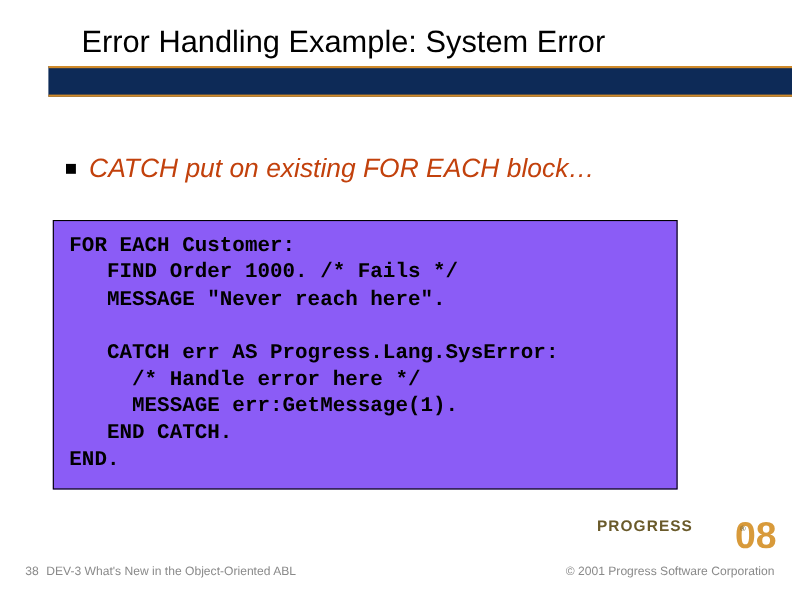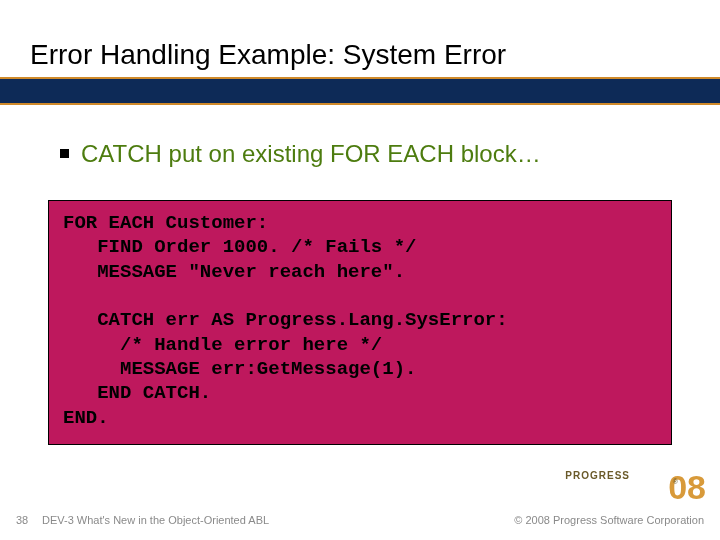--- a/index.html
+++ b/index.html
@@ -6,23 +6,24 @@
   body {
     width: 720px;
     height: 540px;
     background: #ffffff;
     font-family: Arial, Helvetica, sans-serif;
     position: relative;
     overflow: hidden;
   }
   .title-block {
     position: absolute;
-    top: 39px;
+    top: 22px;
     left: 0;
     width: 100%;
+    padding-left: 44px;
   }
   .title-text {
     font-size: 28px;
     color: #000000;
     padding-left: 30px;
     padding-bottom: 6px;
   }
   .title-bar {
     height: 28px;
     background: #0d2a57;
@@ -41,29 +42,30 @@
   }
   .bullet-square {
     width: 9px;
     height: 9px;
     background: #000000;
     margin-top: 9px;
     flex-shrink: 0;
   }
   .bullet-text {
     font-size: 24px;
-    color: #4d7c0f;
+    color: #c2410c;
+    font-style: italic;
   }
   .code-box {
     position: absolute;
     top: 200px;
     left: 48px;
-    width: 624px;
+    width: 568px;
     border: 1.5px solid #000000;
-    background: #be185d;
+    background: #8b5cf6;
     padding: 10px 14px 14px 14px;
     font-family: "Courier New", Courier, monospace;
     font-size: 19px;
     font-weight: bold;
     line-height: 1.28;
     white-space: pre;
     color: #000000;
   }
   .footer {
     position: absolute;
@@ -72,40 +74,41 @@
     width: 100%;
     display: flex;
     align-items: flex-end;
     padding: 0 16px;
     font-size: 11px;
     color: #8a8a8a;
   }
   .slide-number {
     width: 26px;
     flex-shrink: 0;
+    text-align: center;
   }
   .footer-left {
     flex: 1;
   }
   .footer-right {
     flex-shrink: 0;
     text-align: right;
   }
   .logo-area {
     position: absolute;
     right: 18px;
     bottom: 28px;
     width: 150px;
     height: 42px;
   }
   .logo-progress {
     position: absolute;
     top: 0;
     right: 72px;
-    font-size: 10px;
+    font-size: 14px;
     letter-spacing: 1px;
     color: #6a5a2a;
     font-weight: bold;
   }
   .logo-exchange {
     position: absolute;
     top: 8px;
     right: 28px;
     font-size: 22px;
     font-weight: bold;
@@ -156,14 +159,14 @@
 
 <div class="logo-area">
   <div class="logo-progress">PROGRESS</div>
   <div class="logo-08">08</div>
   <div class="logo-reg">®</div>
 </div>
 
 <div class="footer">
   <div class="slide-number">38</div>
   <div class="footer-left">DEV-3 What's New in the Object-Oriented ABL</div>
-  <div class="footer-right">© 2008 Progress Software Corporation</div>
+  <div class="footer-right">© 2001 Progress Software Corporation</div>
 </div>
 
 </body></html>

